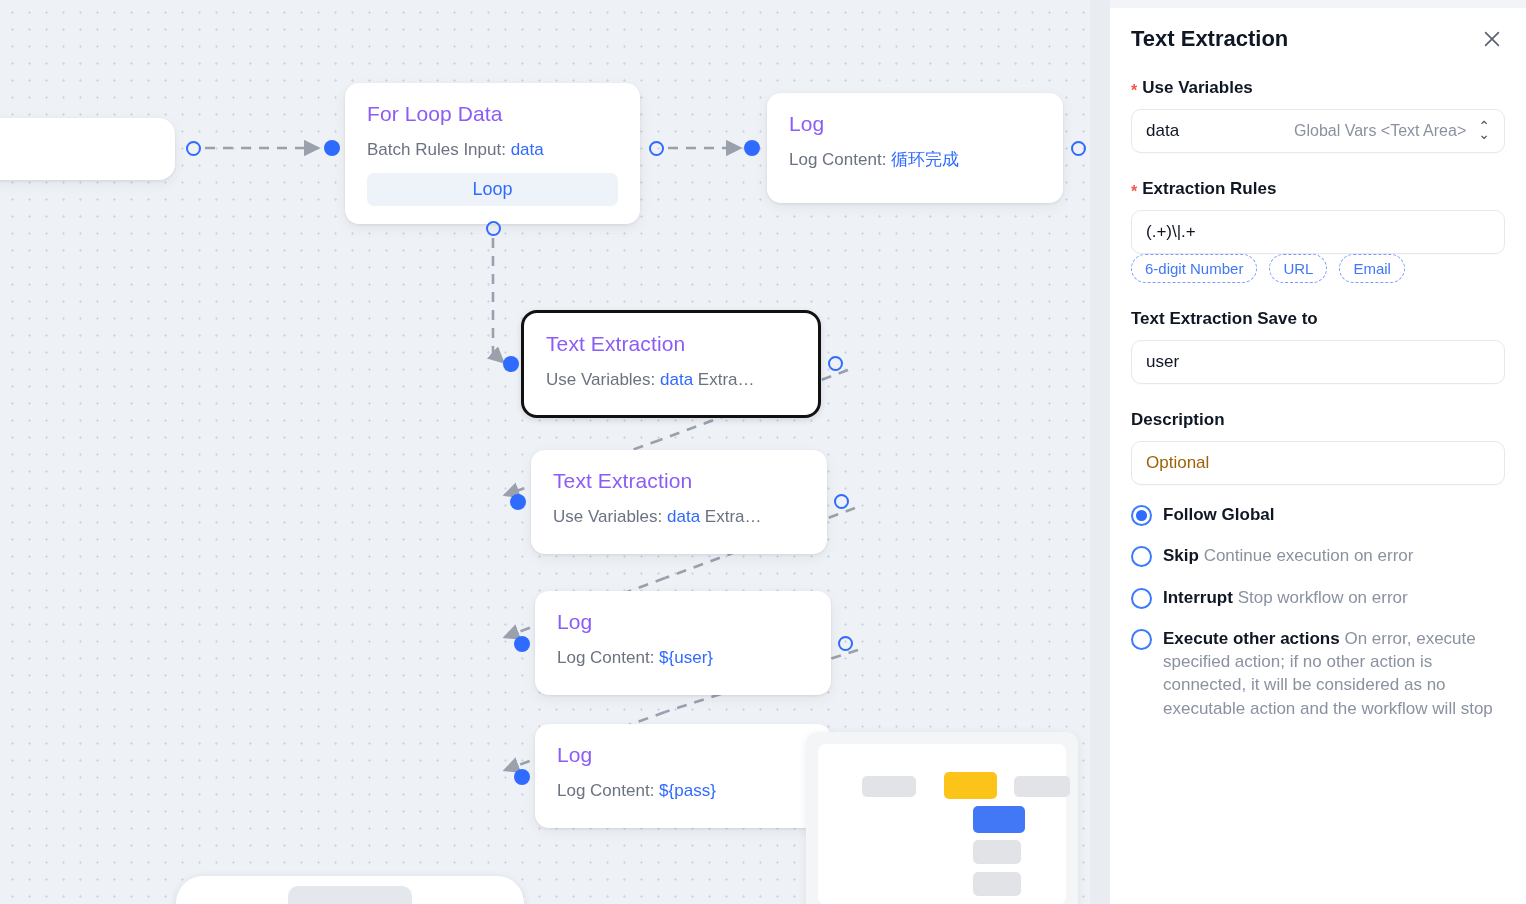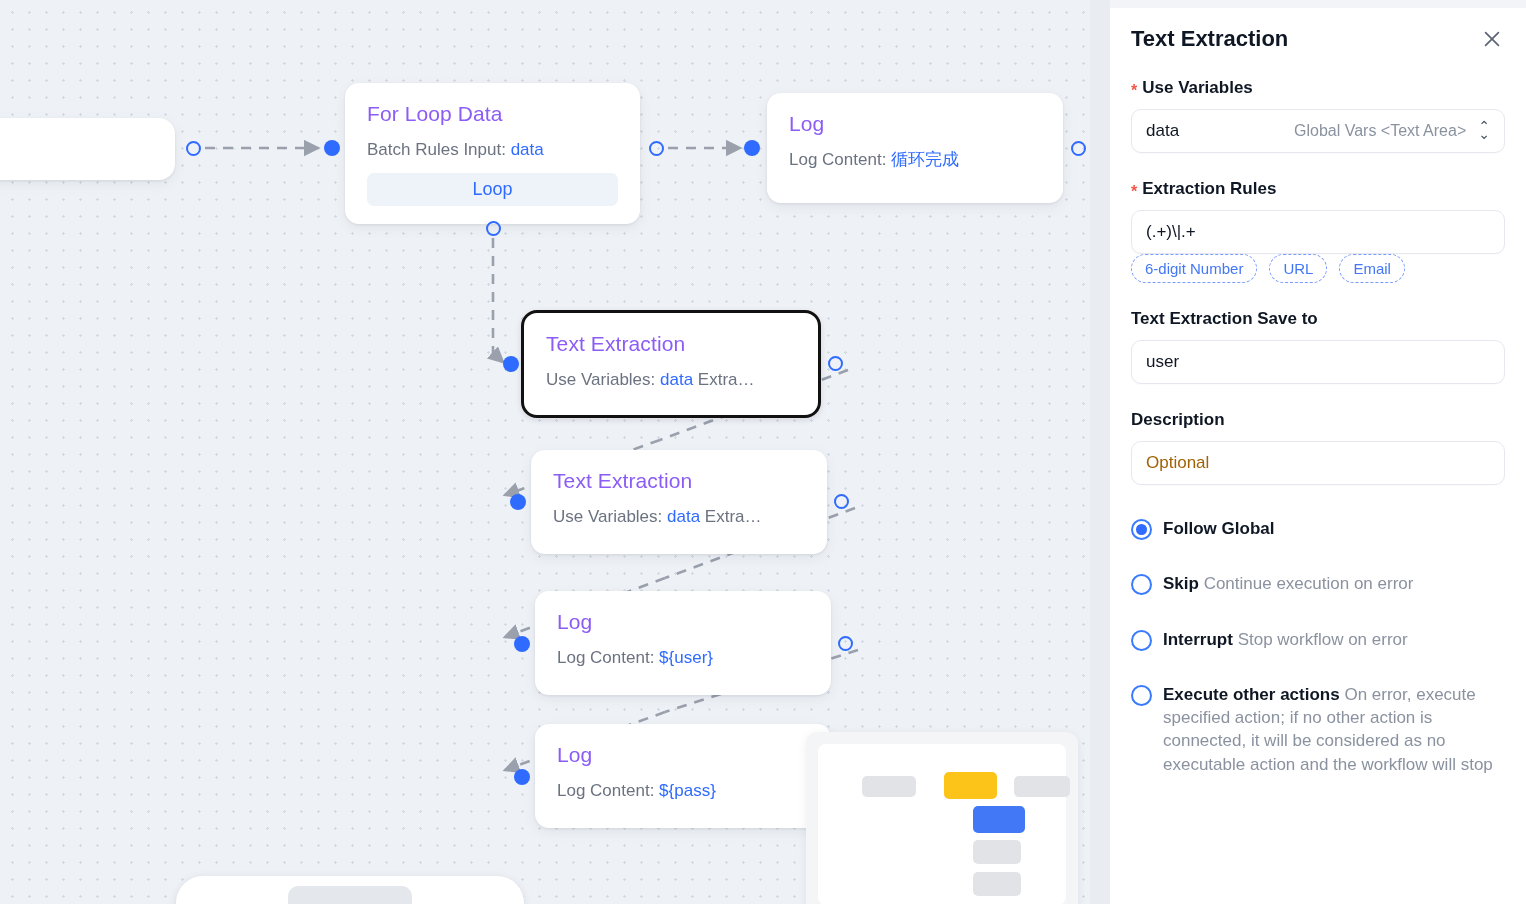--- a/index.html
+++ b/index.html
@@ -165,21 +165,21 @@
     white-space: nowrap;
   }
 
   .section-title {
     margin-top: 30px;
     font-size: 17px; font-weight: bold; color: #0f1724;
   }
 
   .radio-row {
     display: flex; align-items: flex-start; gap: 11px;
-    margin-top: 32px;
+    margin-top: 18px;
     cursor: pointer;
   }
   .radio {
     width: 21px; height: 21px; border-radius: 50%;
     border: 2px solid #3a7afe;
     flex: none;
     position: relative;
     margin-top: 2px;
     background: #fff;
   }

